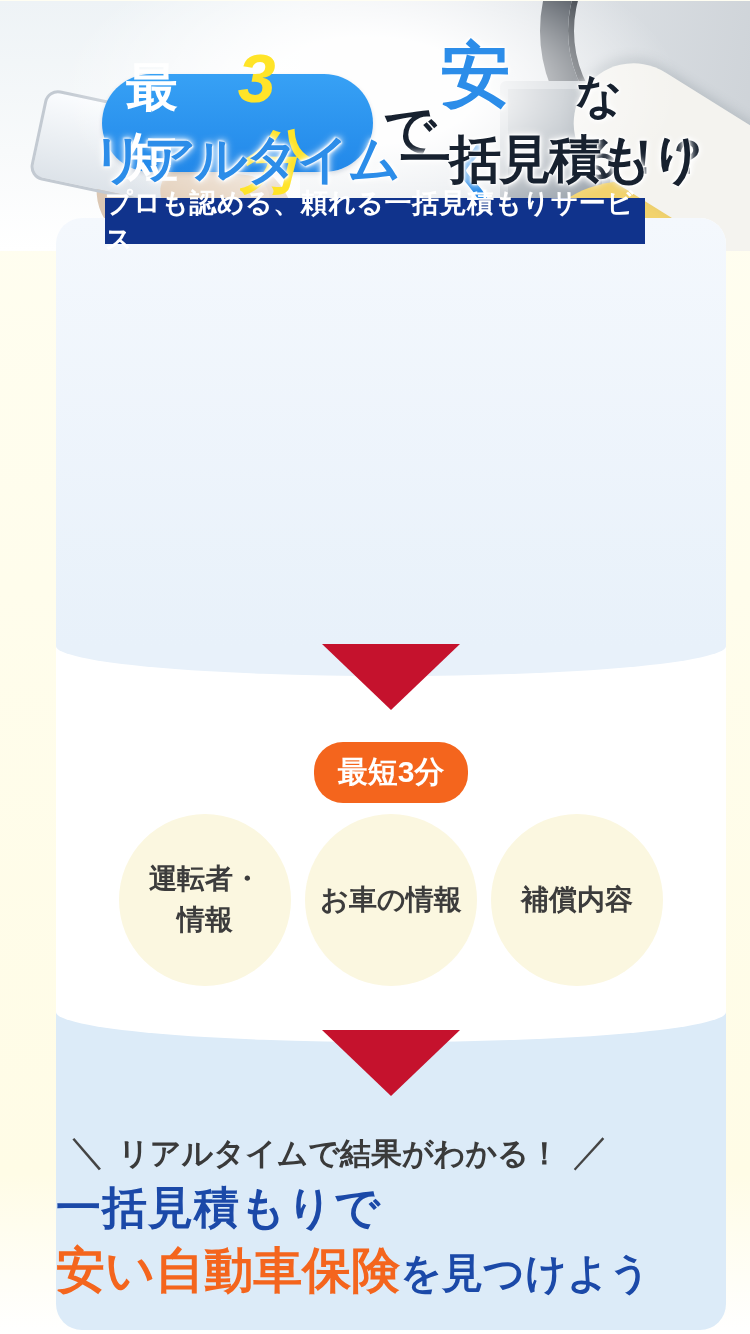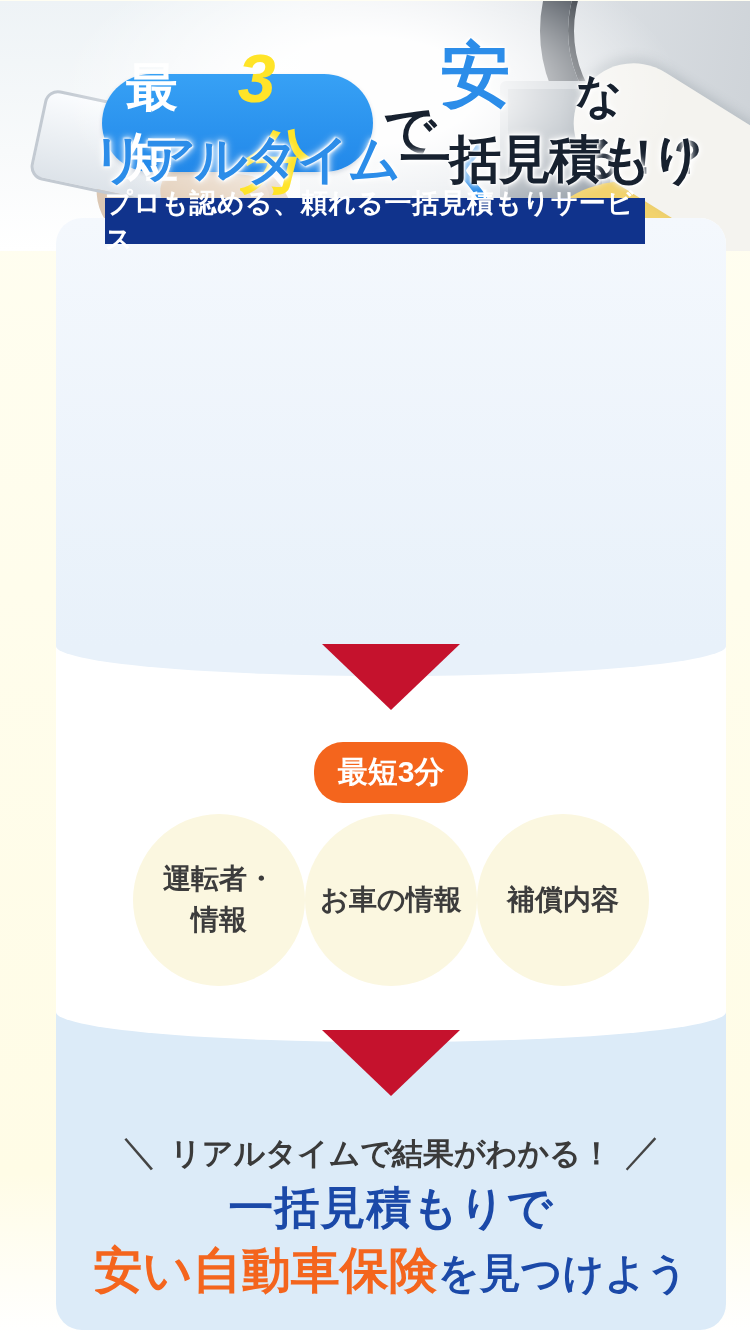--- a/index.html
+++ b/index.html
@@ -60,21 +60,21 @@
   .panel { position:absolute; left:56px; top:218px; width:670px; height:1112px; z-index:2;
     border-radius:26px; overflow:hidden; background:#ffffff; }
   .sec1 { position:absolute; left:0; top:0; width:670px; height:428px;
     background:linear-gradient(180deg,#f4f8fd 0%,#e8f1fa 100%); z-index:1; }
   .sec1::after { content:""; position:absolute; left:0; top:100%; width:670px; height:30px;
     background:#e8f1fa; border-radius:0 0 50% 50% / 0 0 100% 100%; }
   .sec3 { position:absolute; left:0; top:794px; width:670px; height:318px; background:#dcebf8; }
   .sec3-cap { position:absolute; left:0; top:0; width:670px; height:30px; background:#ffffff;
     border-radius:0 0 50% 50% / 0 0 100% 100%; }
 
-  .centered { position:absolute; left:0; width:670px; text-align:center; }
+  .centered { position:absolute; left:0; width:670px; }
   .intro { top:44px; font-size:29px; font-weight:bold; color:#333; }
   .intro .slash { font-weight:normal; color:#444; padding:0 10px; }
   .prep-title { top:84px; font-size:45px; font-weight:bold; letter-spacing:1px; }
   .prep-title .orange { color:#f4651d; }
   .prep-title .navy { color:#1c3f9a; font-size:38px; }
   .prep-sub { top:140px; font-size:35px; font-weight:bold; color:#1c3f9a; }
   .prep-sub .red { color:#c41f3e; }
 
   .options { position:absolute; left:0; top:204px; width:670px; display:flex; }
   .option { flex:1; display:flex; flex-direction:column; align-items:center; }
@@ -99,21 +99,21 @@
 
   .input-head { position:absolute; left:0; top:524px; width:670px; display:flex;
     align-items:center; justify-content:center; gap:16px; }
   .input-pill { background:#f4651d; color:#fff; border-radius:29px; padding:10px 24px;
     font-size:30px; font-weight:bold; white-space:nowrap; }
   .input-text { white-space:nowrap; font-weight:bold; }
   .input-text .orange { font-size:42px; color:#f4651d; }
   .input-text .navy { font-size:33px; color:#1c3f9a; }
 
   .circles { position:absolute; left:0; top:596px; width:670px; display:flex;
-    justify-content:center; }
+    justify-content:center; gap:14px; }
   .circle { width:172px; height:172px; border-radius:50%; background:#fbf7e0;
     display:flex; flex-direction:column; align-items:center; justify-content:center;
     font-size:28px; font-weight:bold; color:#3c3c3c; line-height:1.45; text-align:center; }
 
   .slogan { top:908px; font-size:31px; font-weight:bold; color:#3a3a3a; }
   .slogan .slash { font-size:38px; font-weight:normal; color:#444; padding:0 12px; }
   .result-line1 { top:960px; font-size:45px; font-weight:bold; color:#1b49a8; letter-spacing:1px; }
   .result-line2 { top:1020px; white-space:nowrap; font-weight:bold; }
   .result-line2 .orange { font-size:49px; color:#f4651d; }
   .result-line2 .navy { font-size:41px; color:#1b49a8; }

